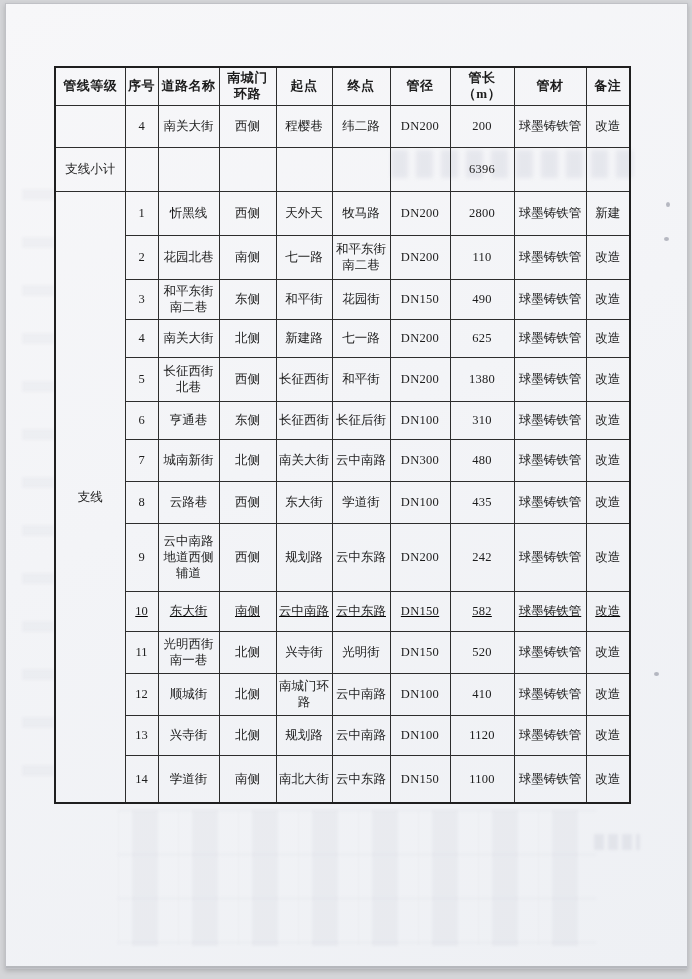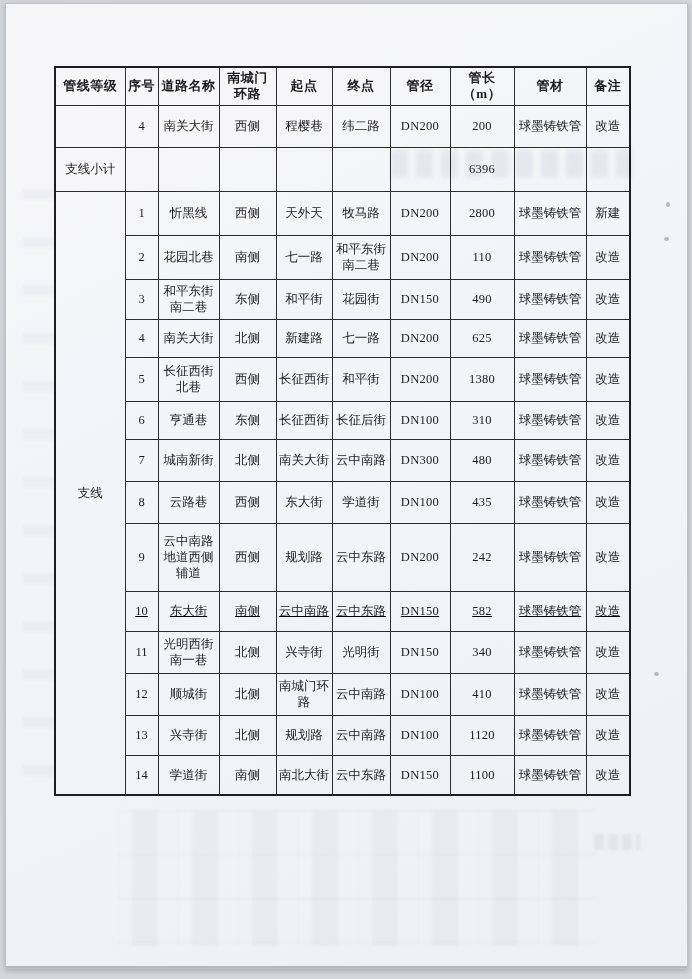--- a/index.html
+++ b/index.html
@@ -247,21 +247,21 @@
         <td>球墨铸铁管</td>
         <td>改造</td>
       </tr>
         <tr class="" style="height: 42px; margin-top: 28px;">
         <td>11</td>
         <td>光明西街南一巷</td>
         <td>北侧</td>
         <td>兴寺街</td>
         <td>光明街</td>
         <td class="num">DN150</td>
-        <td class="num">340</td>
+        <td class="num">520</td>
         <td>球墨铸铁管</td>
         <td>改造</td>
       </tr>
         <tr class="" style="height: 42px; margin-left: 40px;">
         <td>12</td>
         <td>顺城街</td>
         <td>北侧</td>
         <td>南城门环路</td>
         <td>云中南路</td>
         <td class="num">DN100</td>
@@ -273,21 +273,21 @@
         <td>13</td>
         <td>兴寺街</td>
         <td>北侧</td>
         <td>规划路</td>
         <td>云中南路</td>
         <td class="num">DN100</td>
         <td class="num">1120</td>
         <td>球墨铸铁管</td>
         <td>改造</td>
       </tr>
-        <tr class="" style="height: 40px;">
+        <tr class="" style="height: 48px;">
         <td>14</td>
         <td>学道街</td>
         <td>南侧</td>
         <td>南北大街</td>
         <td>云中东路</td>
         <td class="num">DN150</td>
         <td class="num">1100</td>
         <td>球墨铸铁管</td>
         <td>改造</td>
       </tr>

